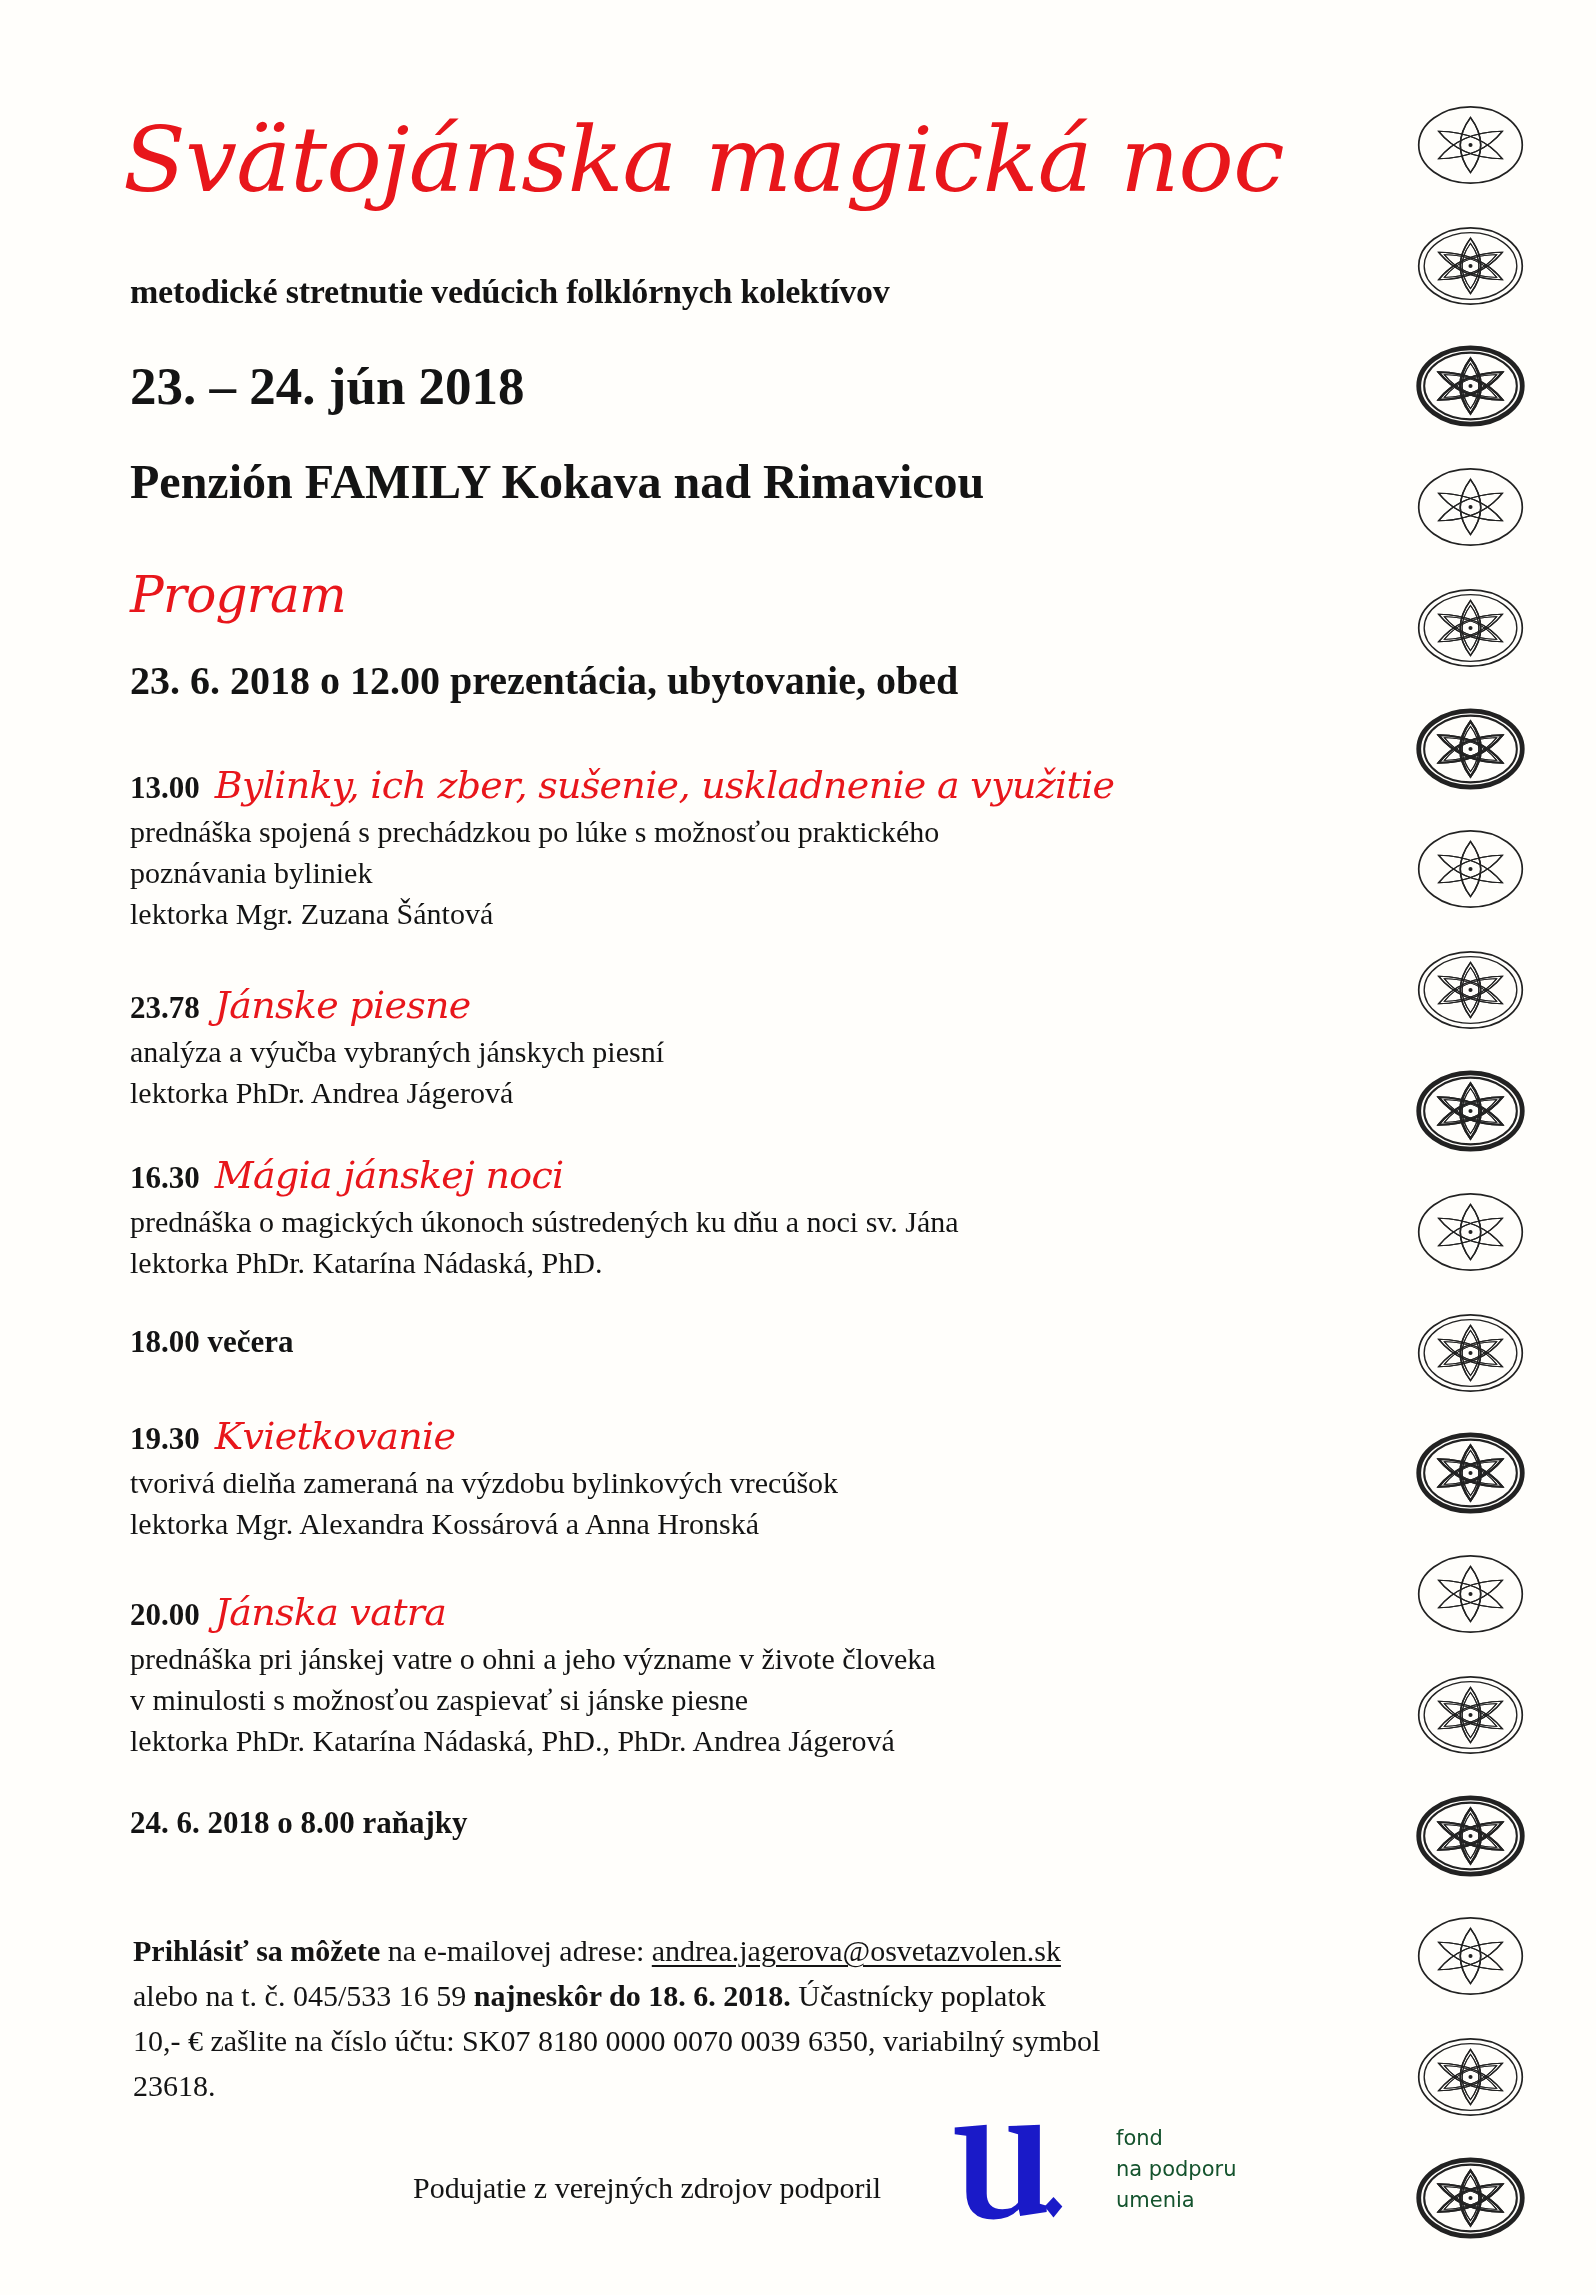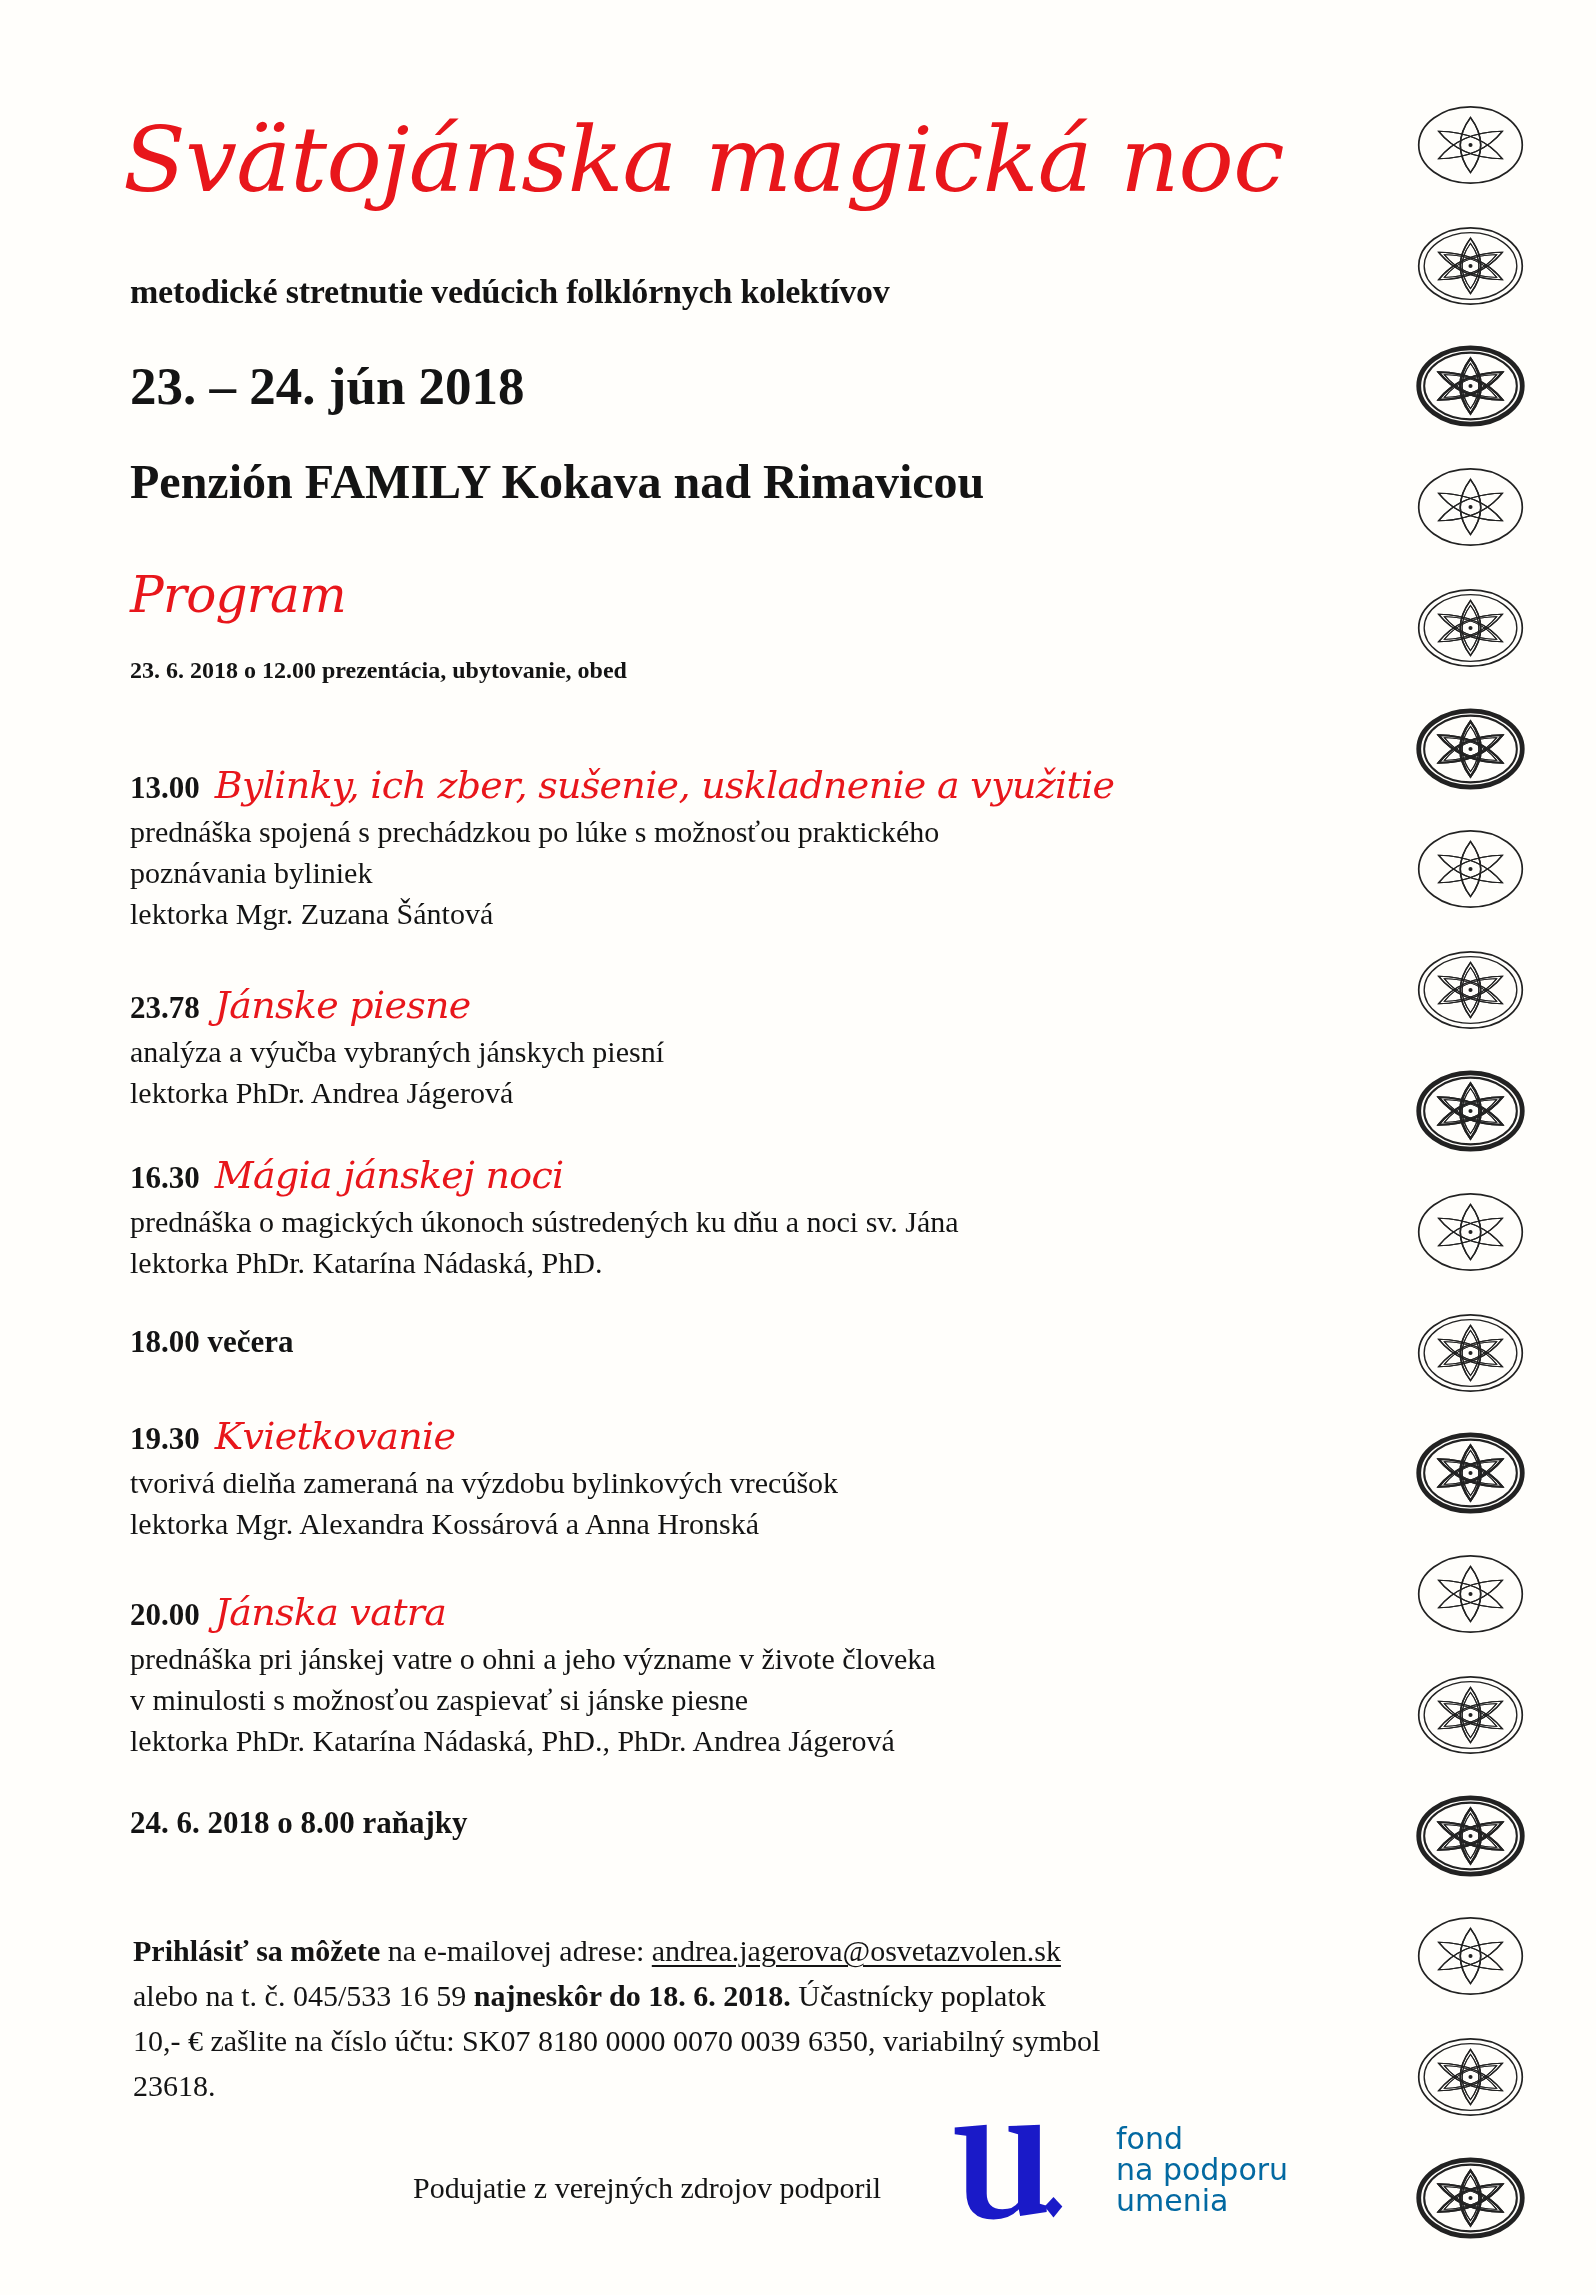--- a/index.html
+++ b/index.html
@@ -13,35 +13,35 @@
   .script {
     font-family: "DejaVu Serif", "Liberation Serif", serif;
     font-style: italic; color: #e8161b; font-weight: normal;
     letter-spacing: -0.7px;
   }
   .title { left: 123px; top: 115px; font-size: 90px; line-height: 1; transform: scaleX(1.02); transform-origin: left; }
   .subtitle { left: 130px; top: 273px; font-size: 34px; font-weight: bold; letter-spacing: -0.2px; }
   .dates { left: 130px; top: 356px; font-size: 53px; font-weight: bold; }
   .venue { left: 130px; top: 454px; font-size: 48px; font-weight: bold; text-align: center; }
   .program-head { left: 130px; top: 566px; font-size: 50px; }
-  .daylineA { left: 130px; top: 657px; font-size: 24px; font-weight: bold; }
+  .daylineA { left: 130px; top: 657px; font-size: 40px; font-weight: bold; }
   .item { position: absolute; left: 130px; }
   .item .head { white-space: nowrap; height: 48px; }
   .item .time { font-size: 31px; font-weight: bold; vertical-align: baseline; }
   .item .topic { font-size: 38px; margin-left: 15px; text-align: right; }
   .item .line { font-size: 30px; line-height: 41px; white-space: nowrap; }
   .evening { left: 130px; top: 1324px; font-size: 31px; font-weight: bold; }
   .daylineB { left: 130px; top: 1805px; font-size: 31px; font-weight: bold; }
   .reg { position: absolute; left: 133px; top: 1928px; font-size: 30px; line-height: 45px; }
   .reg .ln { white-space: nowrap; }
   .reg b { font-weight: bold; }
   .reg a { color: #141414; text-decoration: underline; text-decoration-thickness: 2px; text-underline-offset: 4.1px; margin-top: 18px; }
   .support { left: 413px; top: 2171px; font-size: 30px; }
   .logo-u { position: absolute; left: 951px; top: 2122px; width: 113px; height: 109px; }
-  .logo-text { position: absolute; left: 1116px; top: 2123px; color: #0369a1; font-family: "DejaVu Sans", "Liberation Sans", sans-serif; font-size: 30px; line-height: 31px; }
+  .logo-text { position: absolute; left: 1116px; top: 2123px; color: #14532d; font-family: "DejaVu Sans", "Liberation Sans", sans-serif; font-size: 21px; line-height: 31px; }
   .rosettes { position: absolute; left: 1416px; top: 0; width: 116px; height: 2295px; }
   .rosette { position: absolute; left: 0; width: 109px; height: 82px; }
 </style>
 </head>
 <body>
 
 <div class="abs script title">Svätojánska magická noc</div>
 <div class="abs subtitle">metodické stretnutie vedúcich folklórnych kolektívov</div>
 <div class="abs dates">23. – 24. jún 2018</div>
 <div class="abs venue">Penzión FAMILY Kokava nad Rimavicou</div>

